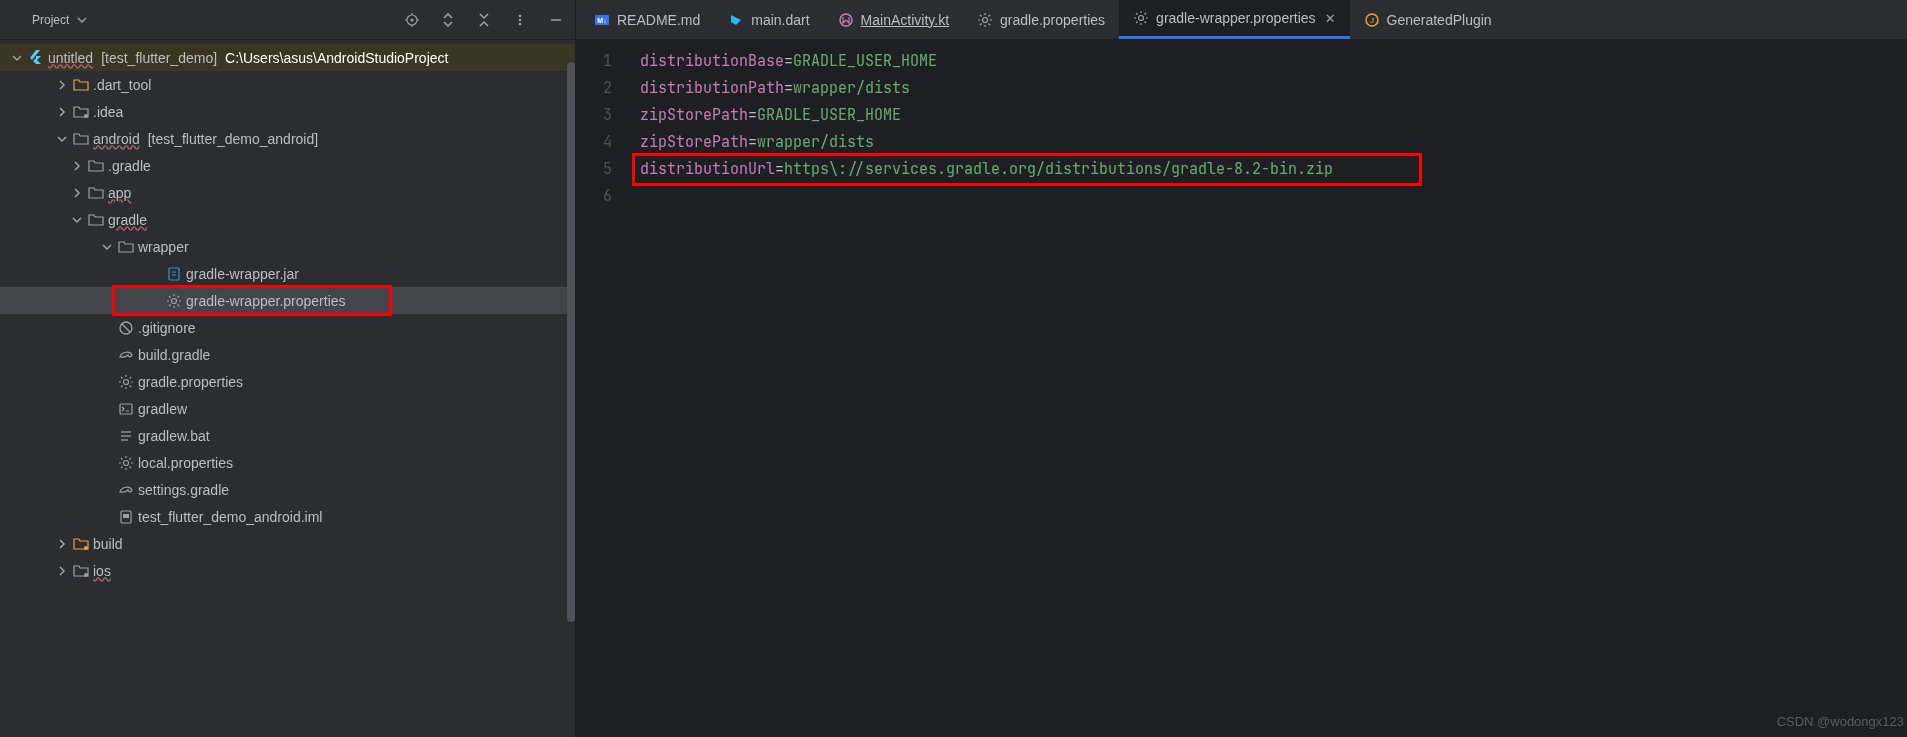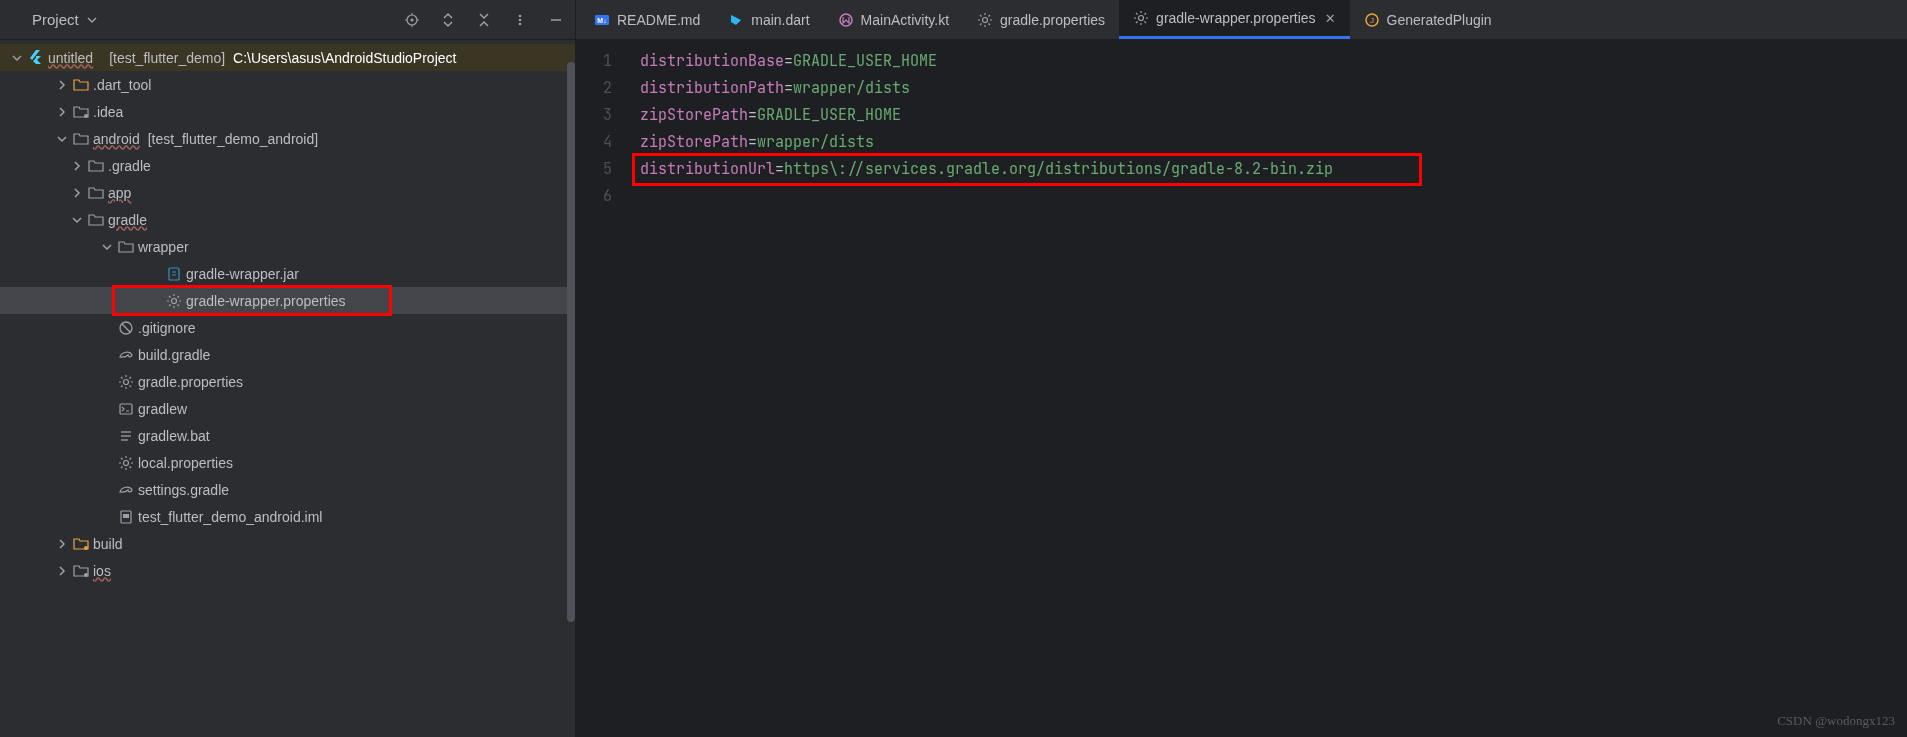--- a/index.html
+++ b/index.html
@@ -22,21 +22,21 @@
     }
     .sidebar-header {
       display: flex;
       align-items: center;
       padding: 6px 10px 6px 32px;
       border-bottom: 1px solid #1e1f22;
       height: 40px;
     }
     .sidebar-title {
       color: #bcbec4;
-      font-size: 15px;
+      font-size: 12px;
       display: flex;
       align-items: center;
       gap: 8px;
     }
     .header-icons {
       margin-left: auto;
       display: flex;
       gap: 18px;
       align-items: center;
     }
@@ -144,21 +144,21 @@
       height: 16px;
       display: inline-flex;
       align-items: center;
       justify-content: center;
     }
     .tab-close {
       color: #9da0a8;
       font-size: 13px;
       margin-left: 2px;
     }
-    .tab-label.underlined { }
+    .tab-label.underlined { text-decoration: underline; }
     .editor {
       flex: 1;
       display: flex;
       font-family: 'JetBrains Mono', 'Consolas', monospace;
       font-size: 15px;
       position: relative;
     }
     .gutter {
       width: 56px;
       padding-top: 8px;
@@ -194,24 +194,24 @@
       width: 790px;
       height: 33px;
       pointer-events: none;
     }
     .tok-key { color: #c77dbb; }
     .tok-eq { color: #bcbec4; }
     .tok-val { color: #6aab73; }
     .watermark {
       position: absolute;
       bottom: 8px;
-      right: 12px;
+      right: 3px;
       color: #5a5b5e;
       font-size: 13px;
-      font-family: Liberation Serif, serif;
+      font-family: Liberation Sans, sans-serif;
     }
     svg { display: block; }
   </style>
 </head>
 <body>
 
 <div class="sidebar">
   <div class="sidebar-header">
     <span class="sidebar-title">
       <span>Project</span>
@@ -260,21 +260,21 @@
         <svg width="10" height="10" viewBox="0 0 10 10">
             <path d="M1 3l4 4 4-4" stroke="#9da0a8" stroke-width="1.5" fill="none"></path>
           </svg>
       </span>
       <span class="tree-icon">
         <svg width="16" height="16" viewBox="0 0 16 16">
             <path d="M8 0L2 8l2 2 8-10H8zm0 8l-3 3 3 3h5l-4-4 4-4H8z" fill="#44d1fd"></path>
           </svg>
       </span>
       <span class="item-label underlined">untitled</span>
-      <span class="item-sublabel" style="margin-left:12px">[test_flutter_demo]</span>
+      <span class="item-sublabel" style="margin-left:4px">[test_flutter_demo]</span>
       <span class="item-path">C:\Users\asus\AndroidStudioProject</span>
     </div>
     <div id="tree-items">
         <div class="tree-item indent-1">
           <span class="chevron">
             <svg width="10" height="10" viewBox="0 0 10 10">
               <path d="M3 1l4 4-4 4" stroke="#9da0a8" stroke-width="1.5" fill="none"></path>
             </svg>
           </span>
           <span class="tree-icon">

